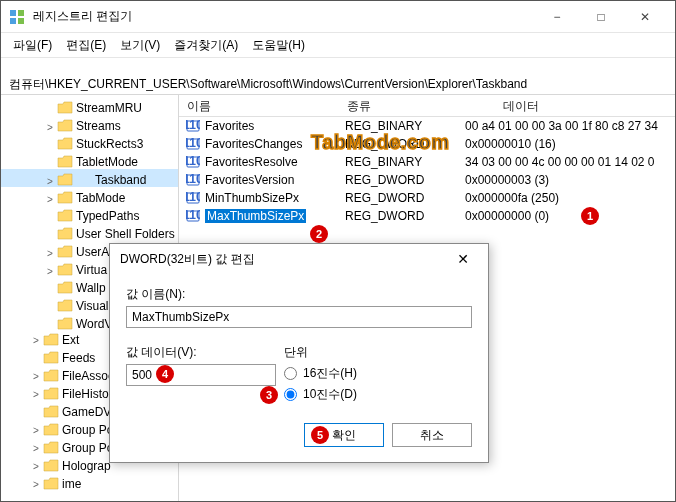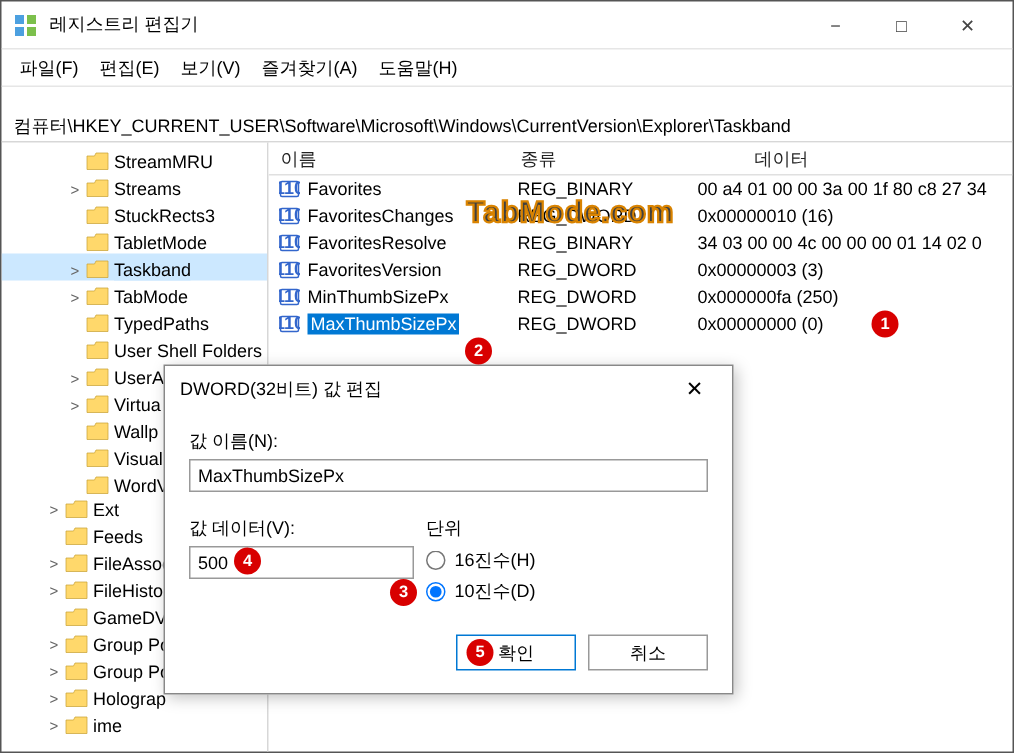--- a/index.html
+++ b/index.html
@@ -17,21 +17,21 @@
 
 .main { display: flex; height: calc(502px - 32px - 24px - 22px - 2px); position: relative; }
 
 .tree { width: 178px; border-right: 1px solid #d7d7d7; overflow: hidden; padding-top: 2px; }
 .tnode { display: flex; align-items: center; height: 18px; white-space: nowrap; }
 .tnode .twisty { width: 14px; text-align: center; color: #666; font-size: 10px; }
 .tnode .folder { width: 16px; height: 14px; margin-right: 3px; display: inline-block; }
 .tnode .folder svg { display: block; }
 .tnode .label { font-size: 12px; }
 .tnode.selected { background: #cce8ff; }
-.tnode.selected .label { background: #cce8ff; }
+.tnode.selected .label { background: #cce8ff; margin-left: 19px; }
 .ind2 { padding-left: 28px; }
 .ind3 { padding-left: 42px; align-items: flex-end; }
 
 .list { flex: 1; overflow: hidden; position: relative; }
 .listhead { display: flex; height: 22px; border-bottom: 1px solid #e0e0e0; background: #fff; }
 .listhead .col { padding: 3px 8px; font-size: 12px; color: #222; }
 .col-name { width: 160px; }
 .col-type { width: 120px; }
 .col-data { flex: 1; margin-left: 36px; }
 

